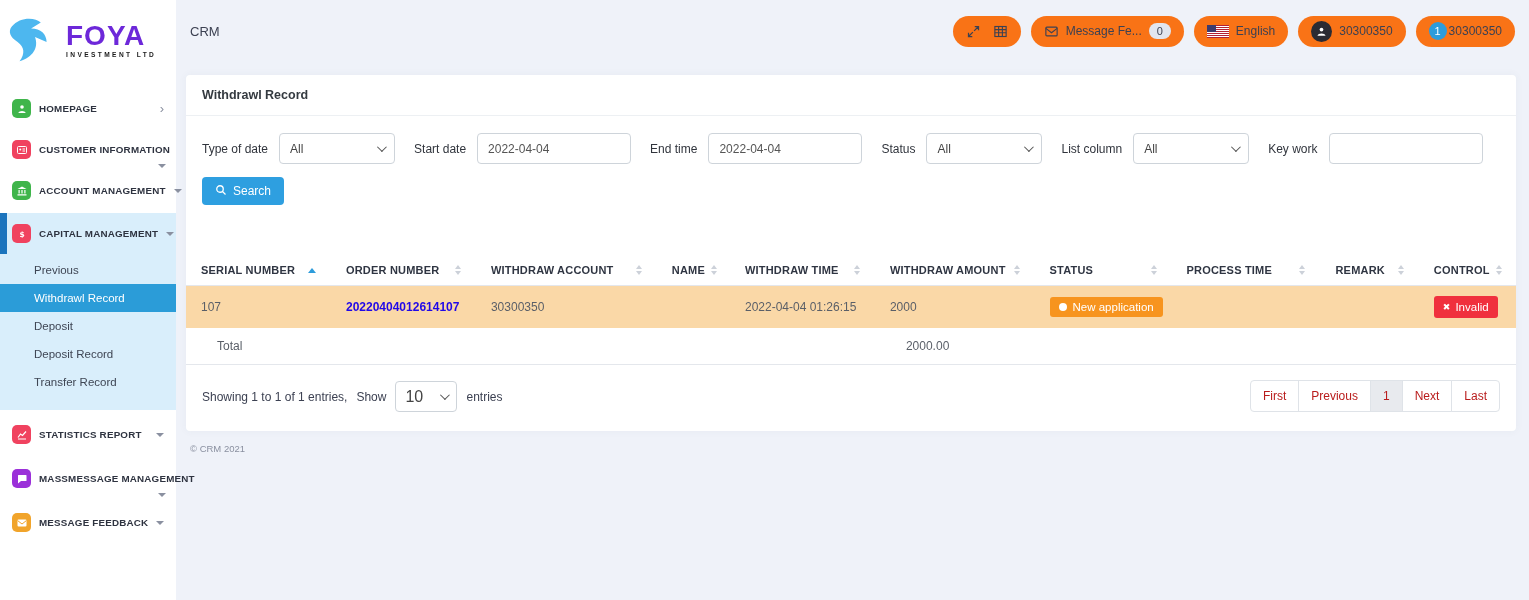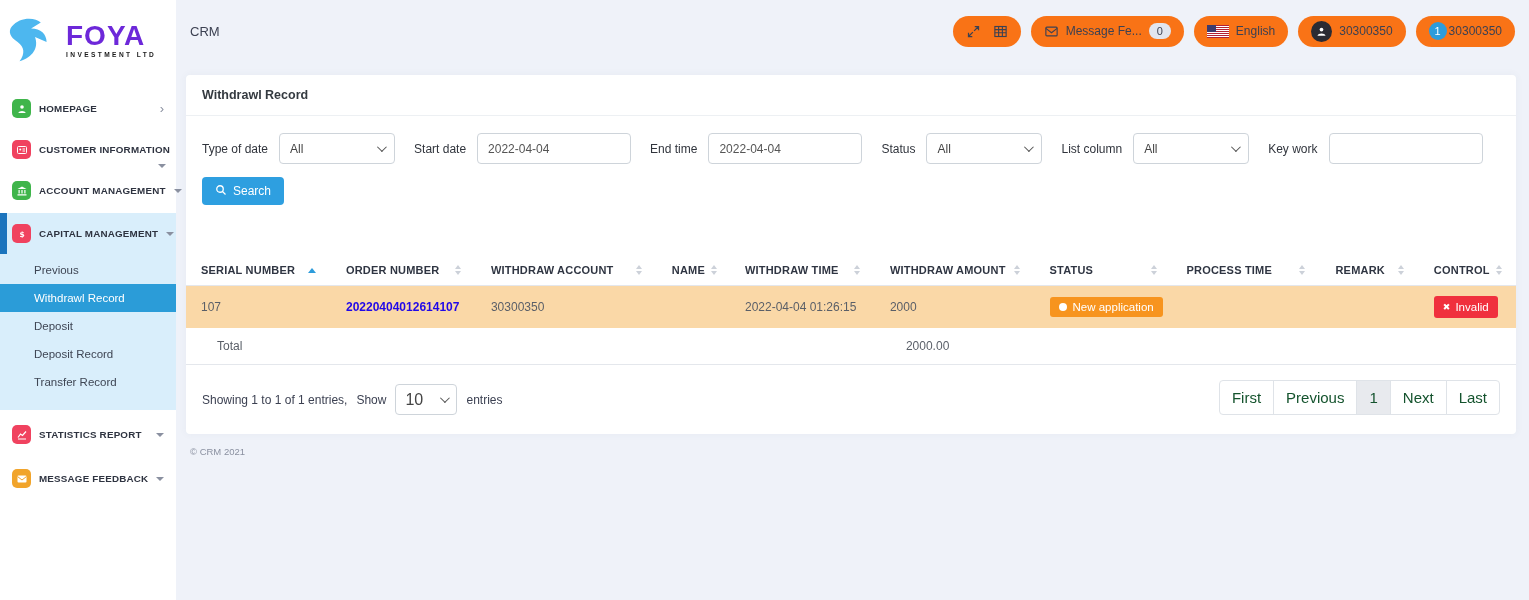--- a/index.html
+++ b/index.html
@@ -75,21 +75,21 @@
   .status-dot { width:8px; height:8px; border-radius:50%; background:#fff; flex-shrink:0; }
   .invalid-btn { display:inline-flex; align-items:center; gap:5px; background:#f0303d; color:#fff; font-size:11.5px; padding:5px 9px; border-radius:3px; border:none; cursor:pointer; font-family:"Liberation Sans",sans-serif; }
   .invalid-x { font-size:9px; line-height:9px; }
   .total-row td { padding:11px 31px; font-size:12px; color:#5a5f68; border-bottom:1px solid #e4e7ec; }
   .total-amount { color:#2e9e5b; }
 
   .pager-row { display:flex; align-items:flex-end; justify-content:space-between; padding:15px 16px 19px; }
   .showing-wrap { display:flex; align-items:center; gap:9px; font-size:12px; color:#3c4152; }
   .size-select { width:62px; height:31px; border:1px solid #ced4da; border-radius:4px; display:flex; align-items:center; justify-content:space-between; padding:0 9px; font-size:16px; color:#444; cursor:pointer; }
   .pager { display:flex; }
-  .pg-btn { border:1px solid #dfe3e8; background:#fff; padding:8px 12px; font-size:15px; color:#14532d; margin-left:-1px; cursor:pointer; font-family:"Liberation Sans",sans-serif; }
+  .pg-btn { border:1px solid #dfe3e8; background:#fff; padding:8px 12px; font-size:12px; color:#b91c1c; margin-left:-1px; cursor:pointer; font-family:"Liberation Sans",sans-serif; }
   .pg-btn:first-child { border-radius:4px 0 0 4px; }
   .pg-btn:last-child { border-radius:0 4px 4px 0; }
   .pg-btn.active { background:#e8eaee; }
   .footer-note { font-size:9.5px; color:#8a90a0; padding:12px 4px; }
 </style>
 </head>
 <body>
 
 <div class="app">
 
@@ -166,20 +166,29 @@
         <span class="nav-icon ic-red">
           <svg viewBox="0 0 24 24" fill="none" stroke="#fff" stroke-width="2.4">
               <path d="M4 17 L9 10 L13 13 L20 5"></path>
               <path d="M4 20h16" stroke-width="2"></path>
             </svg>
         </span>
         <span class="nav-label">STATISTICS REPORT</span>
         <span class="nav-caret"></span>
       </div>
 
+      <div class="nav-item chev-low" style="margin-top:3px;">
+        <span class="nav-icon ic-purple">
+          <svg viewBox="0 0 24 24" fill="#fff">
+              <path d="M4 4h16a1 1 0 0 1 1 1v10a1 1 0 0 1-1 1H10l-6 5V5a1 1 0 0 1 1-1z"></path>
+            </svg>
+        </span>
+        <span class="nav-label">MASSMESSAGE MANAGEMENT</span>
+        <span class="nav-caret"></span>
+      </div>
 
       <div class="nav-item" style="margin-top:3px;">
         <span class="nav-icon ic-orange">
           <svg viewBox="0 0 24 24" fill="none" stroke="#fff" stroke-width="2">
               <rect x="3" y="5" width="18" height="14" rx="2" fill="#fff" stroke="none"></rect>
               <path d="M3 7l9 7 9-7" stroke="#f1a42b"></path>
             </svg>
         </span>
         <span class="nav-label">MESSAGE FEEDBACK</span>
         <span class="nav-caret"></span>

